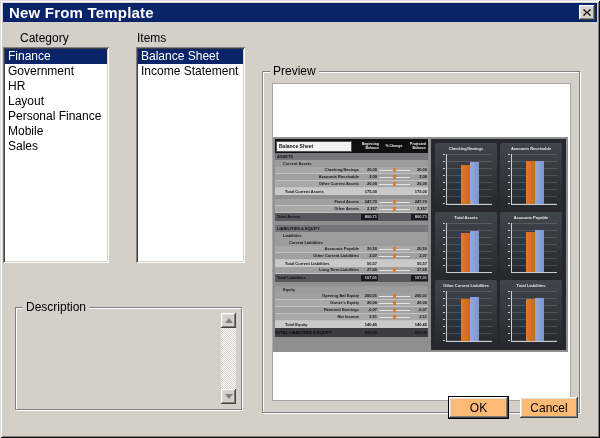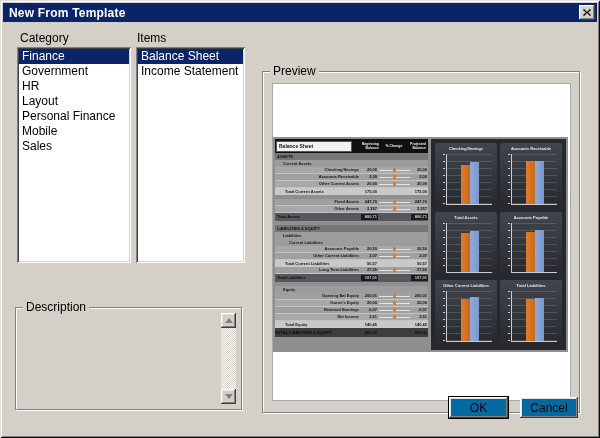--- a/index.html
+++ b/index.html
@@ -7,31 +7,31 @@
   .win{
     position:relative;width:600px;height:438px;background:#d4d0c8;
     font-family:"Liberation Sans",sans-serif;
     box-shadow: inset 1px 1px 0 #dfdfdf, inset -1px -1px 0 #0a0a0a,
                 inset 2px 2px 0 #ffffff, inset -2px -2px 0 #808080;
     overflow:hidden;
   }
   
   .titlebar{position:absolute;left:3px;top:3px;right:3px;height:19px;background:#0a246a;
     display:flex;align-items:center;padding-left:6px;}
-  .title{color:#fff;font-weight:bold;font-size:12px;letter-spacing:.2px;}
+  .title{color:#fff;font-weight:bold;font-size:15px;letter-spacing:.2px;}
   .closebtn{position:absolute;right:2px;top:2px;width:16px;height:15px;background:#d4d0c8;border:0;padding:0;
     box-shadow: inset -1px -1px #404040, inset 1px 1px #fff, inset -2px -2px #808080, inset 2px 2px #dfdfdf;
     display:flex;align-items:center;justify-content:center;cursor:default;}
   
   .lbl{position:absolute;font-size:12px;color:#000000;}
   #lbl-category{left:20px;top:31px;}
   #lbl-items{left:137px;top:31px;}
   .listbox{position:absolute;top:47px;background:#fff;padding:2px 2px;overflow:hidden;
     box-shadow: inset 1px 1px 0 #808080, inset -1px -1px 0 #ffffff, inset 2px 2px 0 #404040, inset -2px -2px 0 #d4d0c8;}
-  #category-list{left:17px;width:114px;height:216px;}
+  #category-list{left:3px;width:106px;height:216px;}
   #items-list{left:136px;width:109px;height:216px;}
   .lb-item{font-size:12px;line-height:15px;padding:0 3px;color:#000;white-space:nowrap;overflow:hidden;}
   .lb-item.selected{background:#0a246a;color:#fff;}
   
   .groupbox{position:absolute;border:1px solid #808080;
     box-shadow:1px 1px 0 #ffffff, inset 1px 1px 0 #ffffff;margin-top:31px;}
   .legend{position:absolute;top:-8px;left:7px;background:#d4d0c8;padding:0 3px;font-size:12px;color:#000;line-height:14px;}
   #desc-group{left:15px;top:276px;width:227px;height:103px;}
   #preview-group{left:262px;top:40px;width:318px;height:342px;}
   
@@ -87,21 +87,21 @@
     display:flex;flex-direction:column;overflow:hidden;}
   .ctitle{color:#e6e7ea;font-size:4px;font-weight:bold;text-align:center;height:8px;line-height:8px;
     white-space:nowrap;overflow:hidden;flex:none;}
   .cplot{flex:1;margin:1px 2px 2px 8px;border-left:1px solid #c8ccd4;border-bottom:1px solid #c8ccd4;position:relative;
     background-image:repeating-linear-gradient(180deg, rgba(255,255,255,0.14) 0 1px, transparent 1px 7px);}
   .cplot::before{content:"";position:absolute;left:-4px;top:0;bottom:0;width:2px;
     background-image:repeating-linear-gradient(180deg,#c8ccd4 0 1px, transparent 1px 7px);}
   .bars{position:absolute;left:0;right:0;top:0;bottom:0;display:flex;align-items:flex-end;justify-content:center;}
   .bar{width:9px;flex:none;}
   
-  .btn{position:absolute;height:21px;background:#0369a1;font-size:12px;color:#000;border:0;
+  .btn{position:absolute;height:21px;background:#fdba74;font-size:12px;color:#000;border:0;
     font-family:"Liberation Sans",sans-serif;
     box-shadow: inset -1px -1px #404040, inset 1px 1px #fff, inset -2px -2px #808080, inset 2px 2px #dfdfdf;
     cursor:default;}
   #ok{left:448px;top:396px;width:61px;height:23px;border:1px solid #000;
     box-shadow: inset -1px -1px #404040, inset 1px 1px #fff, inset -2px -2px #808080, inset 2px 2px #dfdfdf;}
   #cancel{left:520px;top:397px;width:58px;}
 </style>
 </head>
 <body>
 

